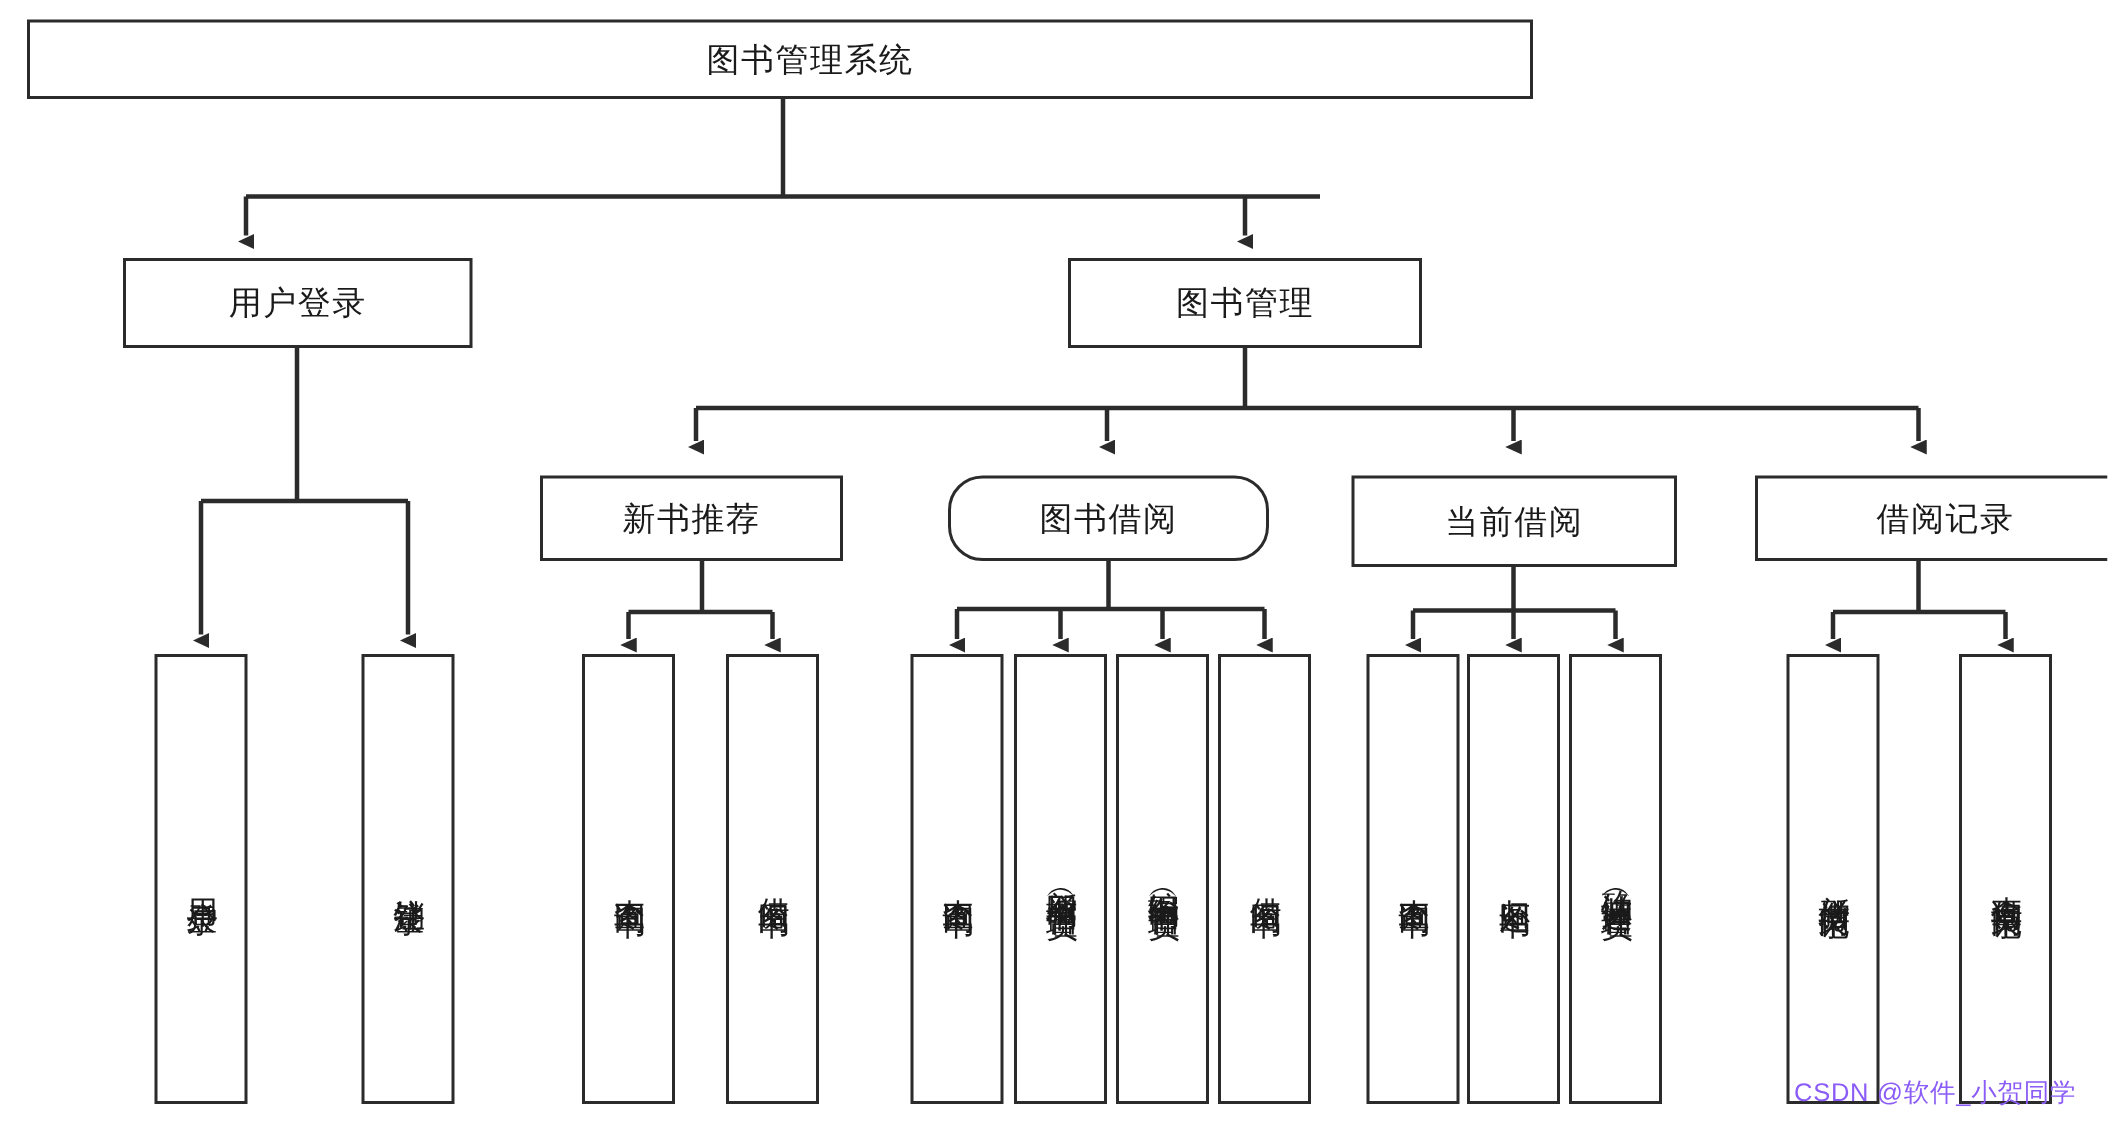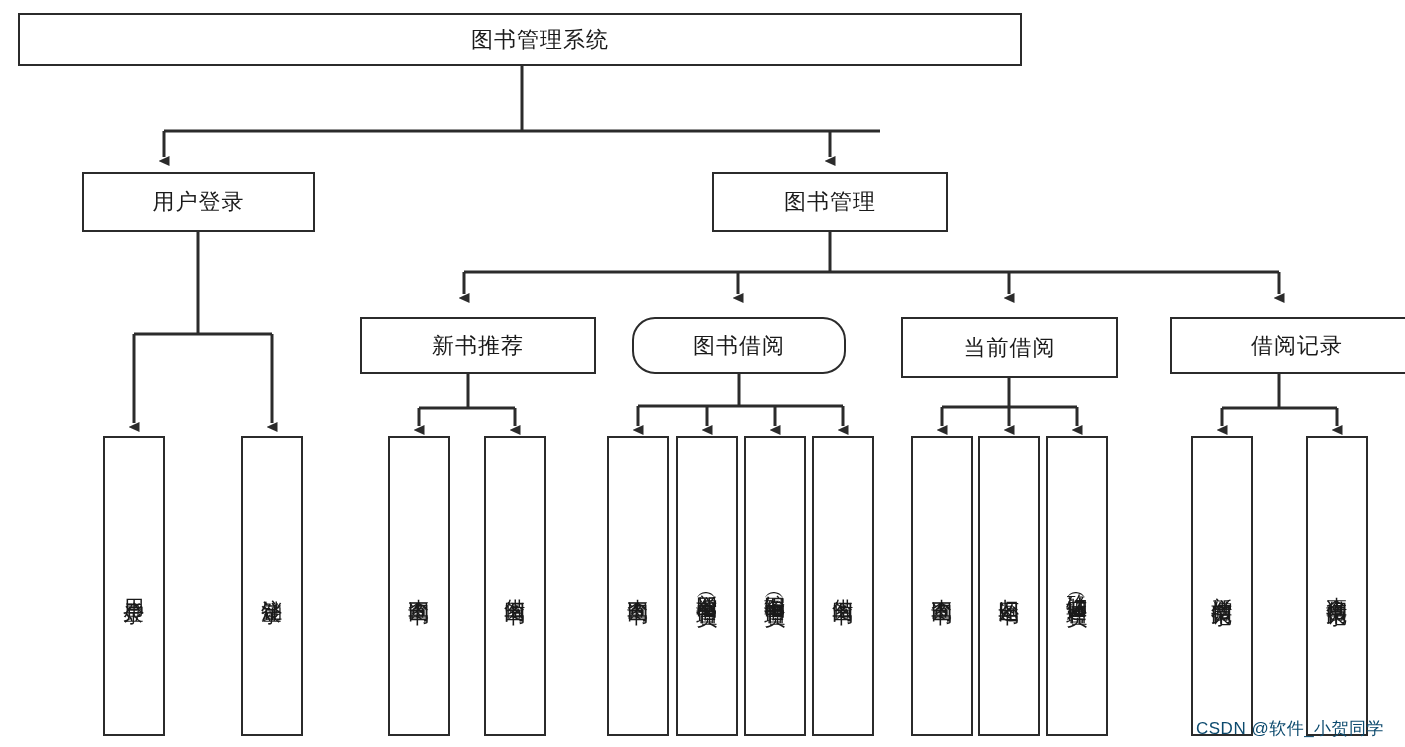--- a/index.html
+++ b/index.html
@@ -45,21 +45,21 @@
     writing-mode: vertical-rl;
     text-orientation: upright;
     letter-spacing: 2px;
     text-align: center;
     white-space: nowrap;
     padding: 4px 0;
   }
   .watermark {
     position: absolute;
     font-size: 17px;
-    color: #0c4a6e;
+    color: #8b5cf6;
     white-space: nowrap;
     letter-spacing: 0.5px;
   }
 </style>
 </head>
 <body>
 
 <div id="diagram-root">
 
   <svg id="edge-layer" viewBox="0 0 1405 747" xmlns="http://www.w3.org/2000/svg">
@@ -117,21 +117,21 @@
     <span>图书管理系统</span>
   </div>
 
   <div class="node node-h" style="left:82px; top:172px; width:233px; height:60px;">
     <span>用户登录</span>
   </div>
   <div class="node node-h" style="left:712px; top:172px; width:236px; height:60px;">
     <span>图书管理</span>
   </div>
 
-  <div class="node node-h" style="left:360px; top:317px; width:236px; height:57px;justify-content:center;">
+  <div class="node node-h" style="left:360px; top:317px; width:202px; height:57px;justify-content:center;">
     <span>新书推荐</span>
   </div>
   <div class="node node-h" style="left:632px; top:317px; width:214px; height:57px;border-radius:23px;">
     <span>图书借阅</span>
   </div>
   <div class="node node-h" style="left:901px; top:317px; width:217px; height:61px;">
     <span>当前借阅</span>
   </div>
   <div class="node node-h" style="left:1170px; top:317px; width:254px; height:57px;">
     <span>借阅记录</span>

